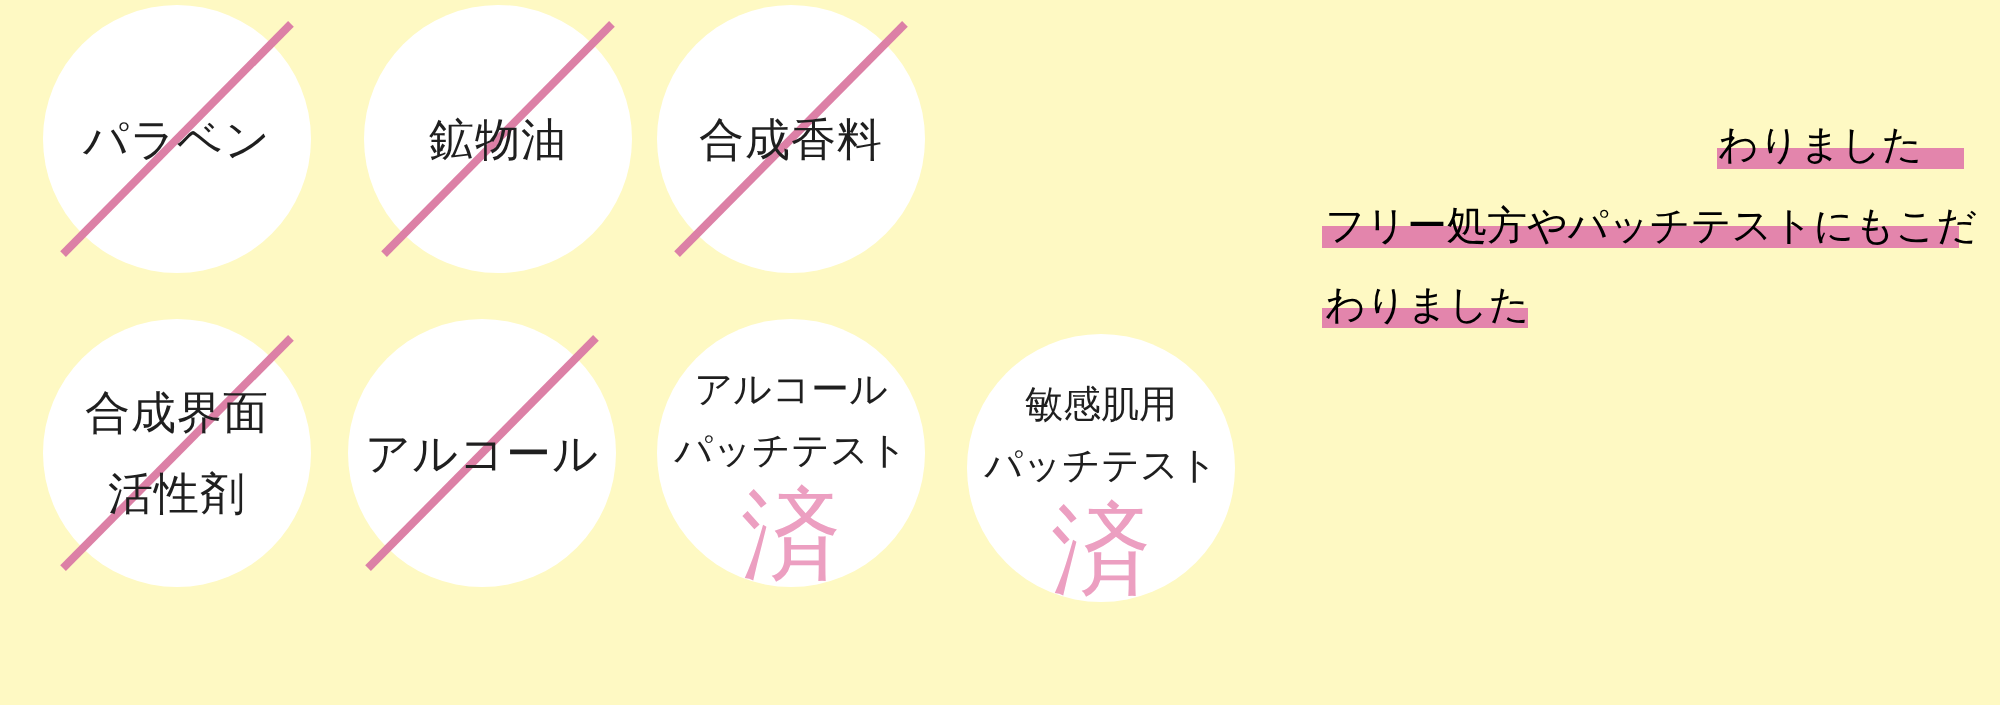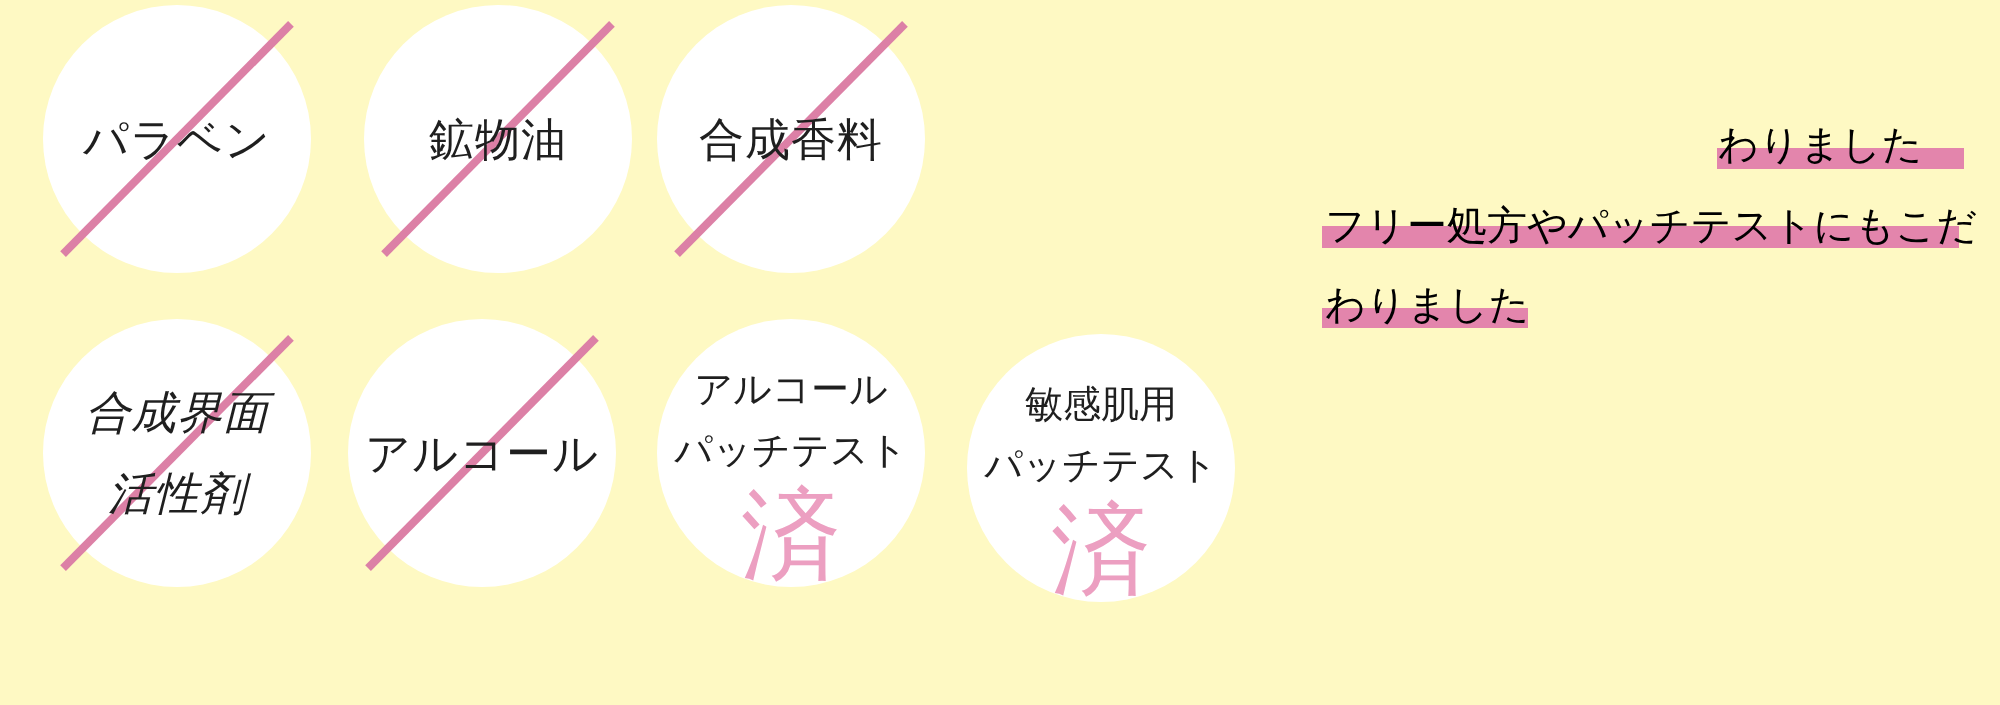--- a/index.html
+++ b/index.html
@@ -15,21 +15,21 @@
   .circle {
     position:absolute;
     width:268px; height:268px;
     border-radius:50%;
     background:#ffffff;
   }
   .c1 { left:43px;  top:5px;   }
   .c2 { left:364px; top:5px;   }
   .c3 { left:657px; top:5px;   }
   .c4 { left:967px; top:5px;   }
-  .c5 { left:43px;  top:319px;font-style:italic; }
+  .c5 { left:43px;  top:319px; }
   .c6 { left:348px; top:319px; }
   .c7 { left:657px; top:319px; }
   .c8 { left:967px; top:334px; }
 
   .circle-label {
     position:absolute; inset:0;
     display:flex; flex-direction:column;
     align-items:center; justify-content:center;
     z-index:2;
     color:#1f1f1f;

